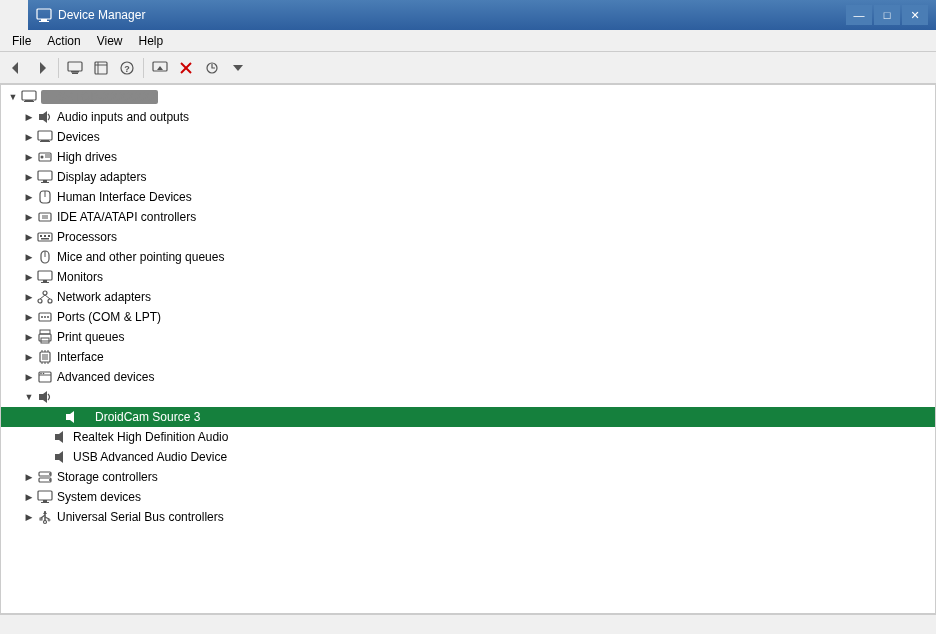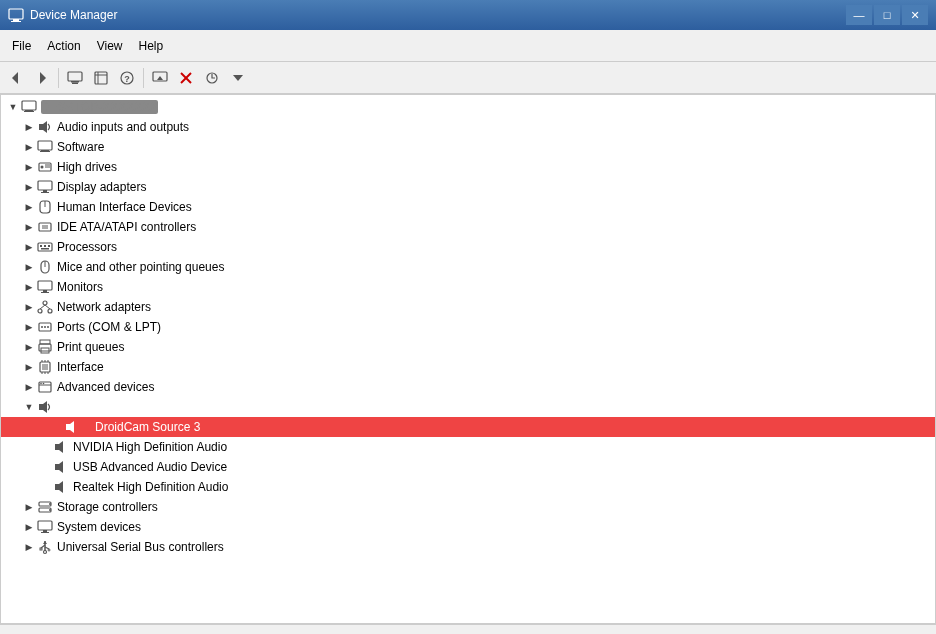--- a/index.html
+++ b/index.html
@@ -14,20 +14,21 @@
 
     
     .title-bar {
       background: linear-gradient(to bottom, #4a7db5, #2d5e9e);
       height: 30px;
       display: flex;
       align-items: center;
       padding: 0 8px;
       color: white;
       user-select: none;
+      margin-left: 28px;
     }
     .title-bar-icon {
       width: 16px;
       height: 16px;
       margin-right: 6px;
       display: flex;
       align-items: center;
       justify-content: center;
     }
     .title-bar-text {
@@ -48,21 +49,21 @@
       font-size: 11px;
       cursor: pointer;
       display: flex;
       align-items: center;
       justify-content: center;
     }
 
     
     .menu-bar {
       background: #f0f0f0;
-      height: 32px;
+      height: 22px;
       display: flex;
       align-items: center;
       padding: 1px 4px;
       border-bottom: 1px solid #ccc;
     }
     .menu-item {
       padding: 2px 8px;
       cursor: pointer;
       font-size: 12px;
     }
@@ -117,21 +118,21 @@
     .tree-item {
       display: flex;
       align-items: center;
       height: 20px;
       padding-left: 4px;
       cursor: pointer;
       white-space: nowrap;
       font-size: 12px;
       color: #000;
     }
-    .tree-item.selected { background: #ef4444; color: white; gap: 11px; }
+    .tree-item.selected { background: #15803d; color: white; gap: 11px; }
     .tree-item.selected .item-text { color: white; }
 
     .tree-toggle {
       width: 16px;
       height: 16px;
       display: flex;
       align-items: center;
       justify-content: center;
       font-size: 9px;
       color: #444;
@@ -291,21 +292,21 @@
 
     <div class="tree-item indent-1">
       <div class="tree-toggle">▶</div>
       <div class="item-icon">
         <svg width="16" height="16" viewBox="0 0 16 16">
           <rect x="1" y="2" width="14" height="9" rx="1" fill="none" stroke="#555" stroke-width="1.2"></rect>
           <rect x="4" y="11" width="8" height="1" fill="#555"></rect>
           <rect x="3" y="12" width="10" height="1" fill="#555"></rect>
         </svg>
       </div>
-      <span class="item-text">Software</span>
+      <span class="item-text">Devices</span>
     </div>
 
     <div class="tree-item indent-1">
       <div class="tree-toggle">▶</div>
       <div class="item-icon">
         <svg width="16" height="16" viewBox="0 0 16 16">
           <rect x="2" y="4" width="12" height="8" rx="1" fill="none" stroke="#555" stroke-width="1.2"></rect>
           <circle cx="5" cy="8" r="1.5" fill="#555"></circle>
           <line x1="8" y1="6" x2="13" y2="6" stroke="#555" stroke-width="1"></line>
           <line x1="8" y1="8" x2="13" y2="8" stroke="#555" stroke-width="1"></line>
@@ -471,51 +472,41 @@
       <div class="item-icon">
         <svg width="16" height="16" viewBox="0 0 16 16">
           <rect x="2" y="5" width="4" height="6" fill="white"></rect>
           <polygon points="6,5 10,2 10,14 6,11" fill="white"></polygon>
         </svg>
       </div>
       <span class="item-text">DroidCam Source 3</span>
     </div>
 
 
+
     <div class="tree-item indent-2">
       <div class="tree-spacer"></div>
       <div class="item-icon">
         <svg width="16" height="16" viewBox="0 0 16 16">
           <rect x="2" y="5" width="4" height="6" fill="#555"></rect>
           <polygon points="6,5 10,2 10,14 6,11" fill="#555"></polygon>
         </svg>
       </div>
-      <span class="item-text">NVIDIA High Definition Audio</span>
+      <span class="item-text">Realtek High Definition Audio</span>
     </div>
 
     <div class="tree-item indent-2">
       <div class="tree-spacer"></div>
       <div class="item-icon">
         <svg width="16" height="16" viewBox="0 0 16 16">
           <rect x="2" y="5" width="4" height="6" fill="#555"></rect>
           <polygon points="6,5 10,2 10,14 6,11" fill="#555"></polygon>
         </svg>
       </div>
       <span class="item-text">USB Advanced Audio Device</span>
-    </div>
-
-    <div class="tree-item indent-2">
-      <div class="tree-spacer"></div>
-      <div class="item-icon">
-        <svg width="16" height="16" viewBox="0 0 16 16">
-          <rect x="2" y="5" width="4" height="6" fill="#555"></rect>
-          <polygon points="6,5 10,2 10,14 6,11" fill="#555"></polygon>
-        </svg>
-      </div>
-      <span class="item-text">Realtek High Definition Audio</span>
     </div>
 
     <div class="tree-item indent-1">
       <div class="tree-toggle">▶</div>
       <div class="item-icon">
         <svg width="16" height="16" viewBox="0 0 16 16">
           <rect x="2" y="3" width="12" height="4" rx="1" fill="none" stroke="#555" stroke-width="1.2"></rect>
           <rect x="2" y="9" width="12" height="4" rx="1" fill="none" stroke="#555" stroke-width="1.2"></rect>
           <circle cx="13" cy="5" r="1" fill="#555"></circle>
           <circle cx="13" cy="11" r="1" fill="#555"></circle>

